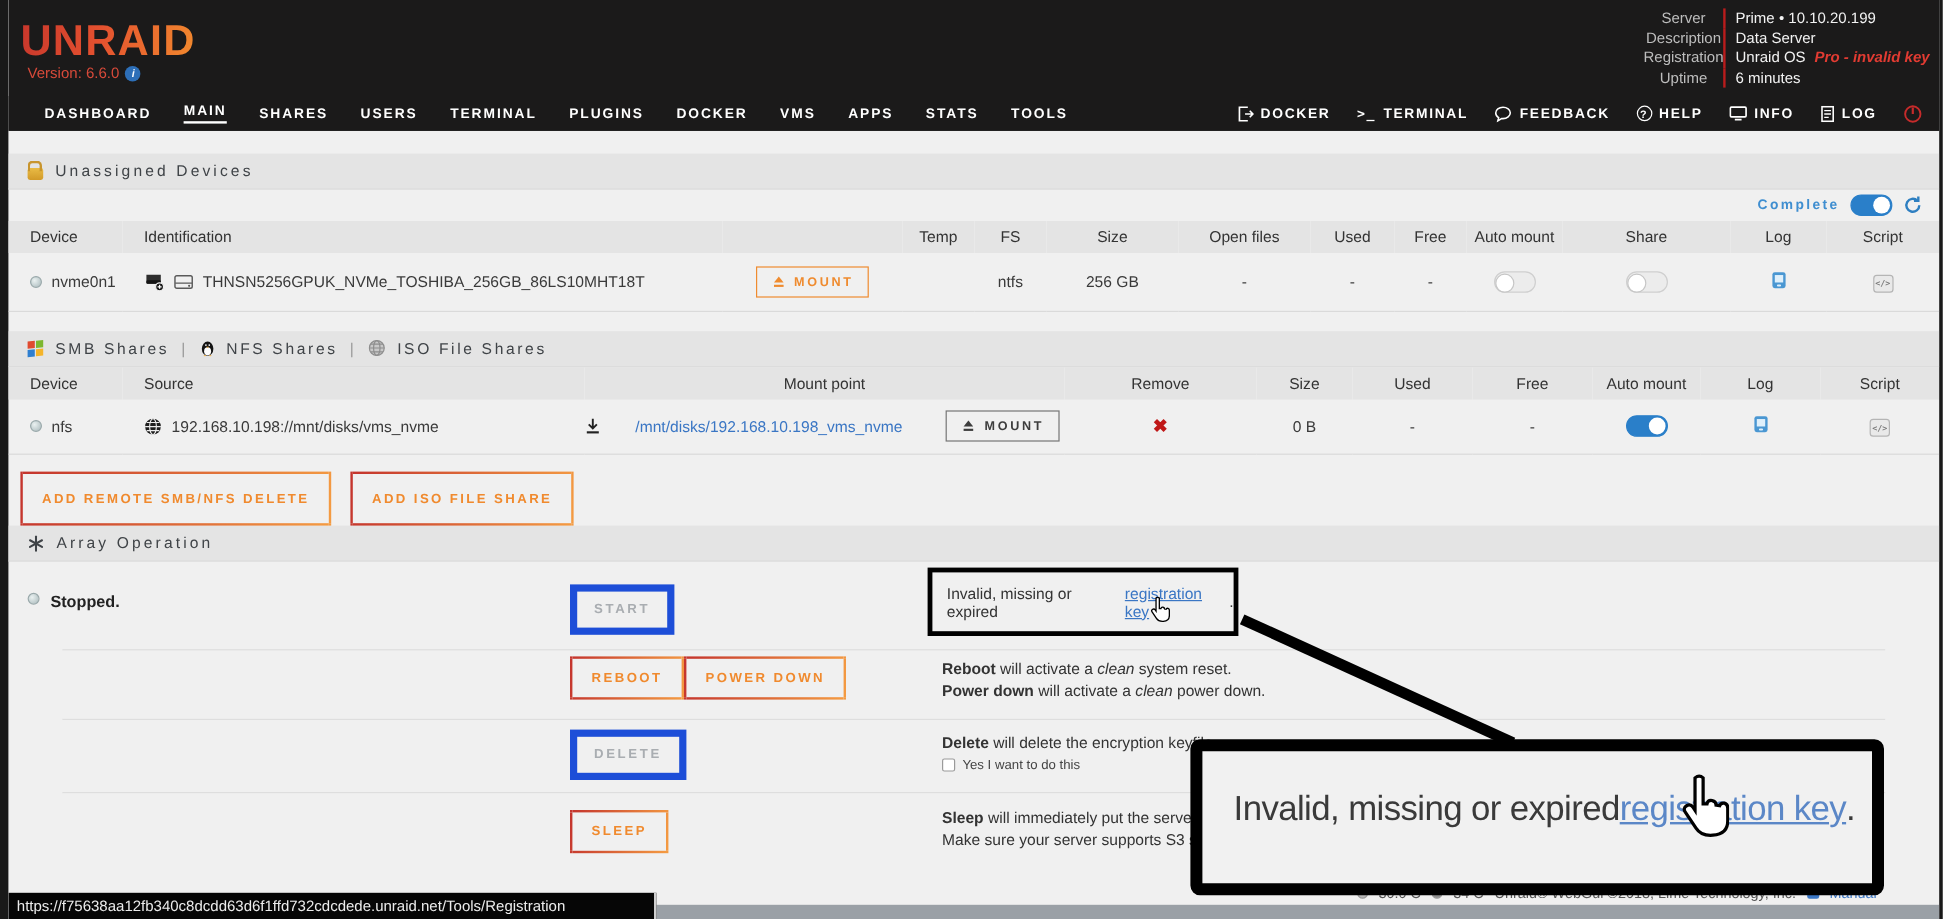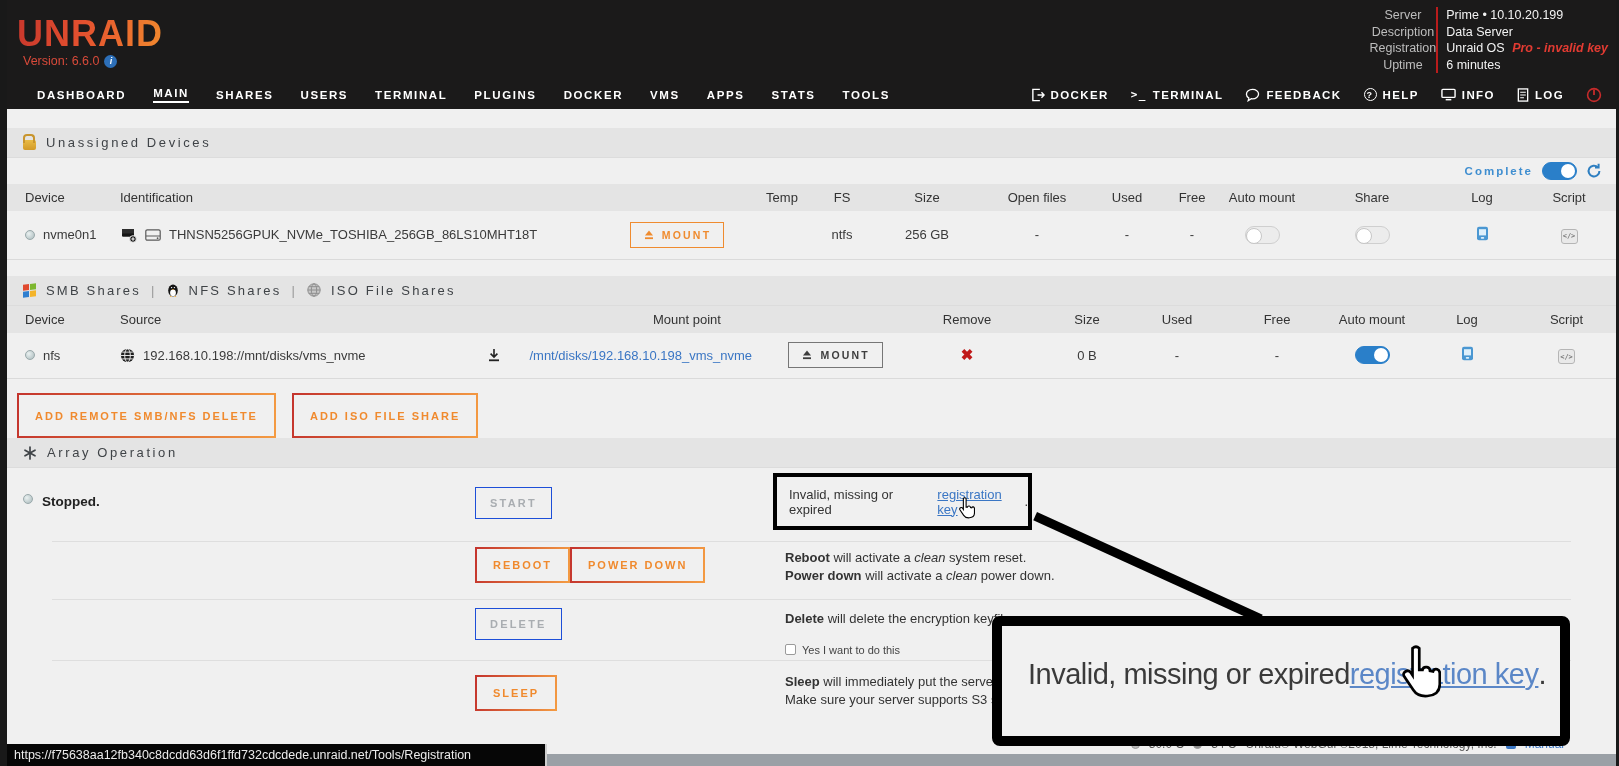--- a/index.html
+++ b/index.html
@@ -54,37 +54,37 @@
   .tog.off{background:#ececec;border:1px solid #cfcfcf}
   .tog.off:after{content:"";position:absolute;left:0px;top:1px;width:14px;height:14px;border-radius:50%;background:#fff;border:1px solid #c6c6c6}
   .tog.on{background:#2a7fc9;border:1px solid #2a7fc9}
   .tog.on:after{content:"";position:absolute;right:1px;top:1px;width:14px;height:14px;border-radius:50%;background:#fff}
   .script-icon{display:inline-flex;align-items:center;justify-content:center;width:17px;height:15px;border:1px solid #b5b5b5;
     border-radius:3px;background:#e9e9e9;color:#777;font-size:7px;font-weight:700;font-family:"DejaVu Sans Mono",monospace}
   .redx{color:#c01818;font-size:15px;font-weight:700}
   
   .btn-o{background:transparent;border:2px solid;border-image:linear-gradient(100deg,#c4342d,#f49b42) 1;
     color:#f08a2e;font-weight:700;letter-spacing:2px;font-size:11px;padding:10px 16px;cursor:pointer;font-family:inherit}
-  .btn-dis{background:transparent;border:1px solid #1d4ed8;color:#a9adb1;font-weight:700;letter-spacing:2.2px;
+  .btn-dis{background:transparent;border:6px solid #1d4ed8;color:#a9adb1;font-weight:700;letter-spacing:2.2px;
     font-size:11px;padding:9px 14px;cursor:default;font-family:inherit}
   .btn-mount-o{background:transparent;border:1px solid #ef8b2f;color:#ef8b2f;font-weight:700;letter-spacing:2.2px;
     font-size:10.5px;padding:6px 12px;cursor:pointer;display:inline-flex;align-items:center;gap:7px;font-family:inherit}
   .btn-mount-g{background:transparent;border:1px solid #767676;color:#3d3d3d;font-weight:700;letter-spacing:2.2px;
     font-size:10.5px;padding:6px 12px;cursor:pointer;display:inline-flex;align-items:center;gap:7px;font-family:inherit}
   .btnrow{padding:14px 0 0 10px;height:59px;display:flex;gap:16px}
   
   .winflag{display:inline-grid;grid-template-columns:6px 6px;grid-template-rows:6px 6px;gap:1px;transform:skewY(-6deg)}
   .winflag i{display:block}
   
   .arr{position:relative;height:299px}
   .arr .rule{position:absolute;left:45px;right:45px;height:1px;background:#dedede}
   .stopped{position:absolute;left:16px;top:26px;display:flex;align-items:flex-start;gap:9px;font-size:13.5px;font-weight:700;color:#222}
   .descline{font-size:13px;color:#333;line-height:17.5px}
   .descline b{font-weight:700}.descline i{font-style:italic}
-  .cbline{display:flex;align-items:flex-start;gap:6px;font-size:11px;color:#444;margin-top:16px}
+  .cbline{display:flex;align-items:flex-start;gap:6px;font-size:11px;color:#444;margin-top:4px}
   .cb{width:11px;height:11px;border:1px solid #9a9a9a;border-radius:2px;background:#fff;display:inline-block;cursor:pointer}
   
   .callout{position:absolute;left:766px;top:473px;width:259px;height:57px;border:4px solid #000;background:#f0f0f0;
     display:flex;align-items:center;padding-left:12px;font-size:13px;color:#333;z-index:20}
   .connector{position:absolute;left:1030px;top:512px;width:248px;height:9px;background:#000;
     transform:rotate(24.5deg);transform-origin:left top;z-index:19}
   .bigbox{position:absolute;left:985px;top:616px;width:578px;height:130px;border:10px solid #000;border-radius:8px;
     background:#f1f1f1;display:flex;align-items:center;padding:0 0 14px 26px;z-index:30;
     font-size:29px;color:#3a3a3a;letter-spacing:-0.5px}
   .bigbox .biglink{color:#5b87c7;text-decoration:underline}

